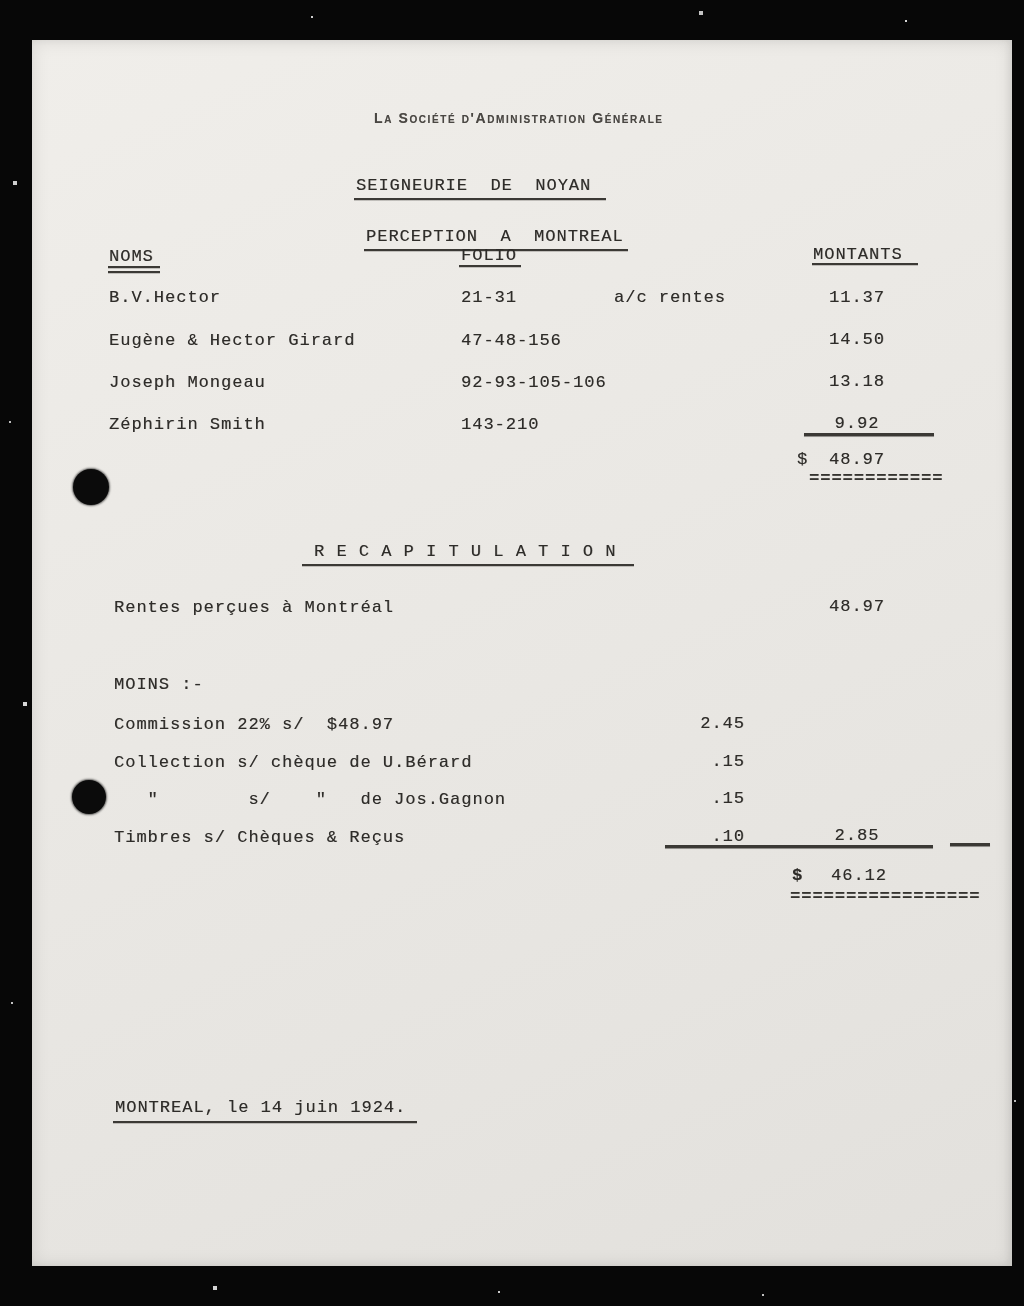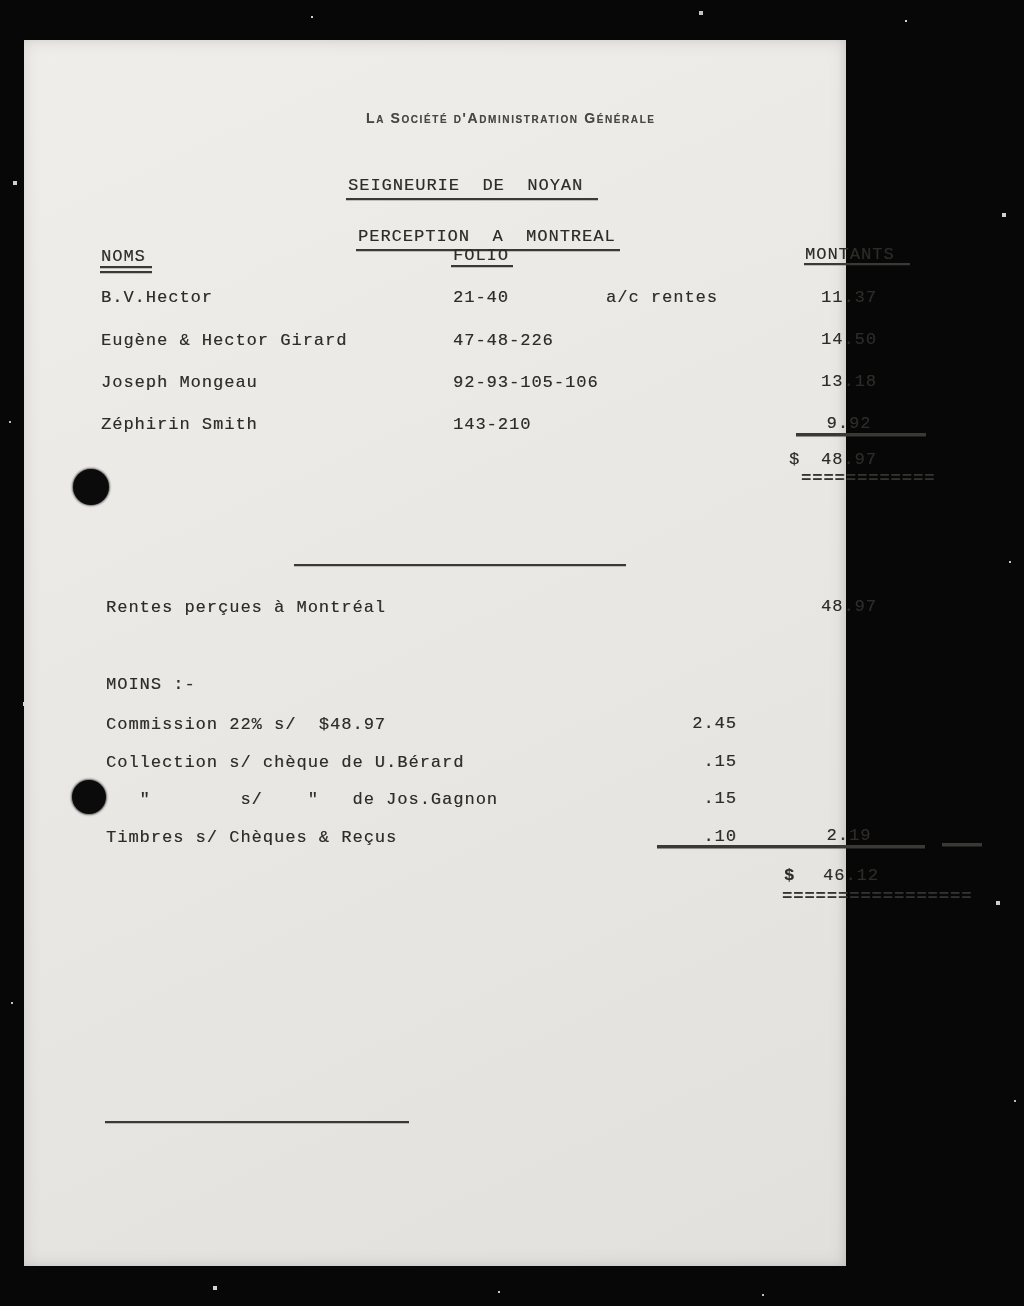--- a/index.html
+++ b/index.html
@@ -13,21 +13,21 @@
   .speckles{
     position:absolute;left:0;top:0;width:2px;height:2px;background:transparent;
     box-shadow:
       14px 182px 0 1px #cfcfcf, 9px 421px 0 0 #bdbdbd, 24px 703px 0 1px #d8d8d8,
       11px 1002px 0 0 #c2c2c2, 52px 1262px 0 0 #b5b5b5, 1003px 214px 0 1px #d0d0d0,
       1009px 561px 0 0 #c6c6c6, 997px 902px 0 1px #cccccc, 1014px 1100px 0 0 #bbbbbb,
       498px 1291px 0 0 #c9c9c9, 214px 1287px 0 1px #d2d2d2, 762px 1294px 0 0 #c0c0c0,
       311px 16px 0 0 #cfcfcf, 700px 12px 0 1px #c4c4c4, 905px 20px 0 0 #d6d6d6;
   }
   .paper{
-    position:absolute;left:24px;top:40px;width:822px;height:1226px;
+    position:absolute;left:32px;top:40px;width:980px;height:1226px;
     background:linear-gradient(155deg,#f0eeea 0%,#eae8e4 45%,#e6e4e0 75%,#e2e0dc 100%);
     box-shadow:inset 0 0 18px rgba(0,0,0,0.10), inset -3px 0 6px rgba(0,0,0,0.06);
   }
   .t{
     position:absolute;
     font-family:"Liberation Mono","DejaVu Sans Mono",monospace;
     font-size:17px;line-height:19px;
     letter-spacing:1px;
     color:#2e2c29;
     white-space:pre;
@@ -75,45 +75,46 @@
   <div class="rule" style="left:76px;top:231px;width:52px;height:1.5px;"></div>
 
   <div class="t" style="left:429px;top:206px;">FOLIO</div>
   <div class="rule" style="left:427px;top:225px;width:62px;"></div>
 
   <div class="t" style="left:781px;top:205px;">MONTANTS</div>
   <div class="rule" style="left:780px;top:223px;width:106px;"></div>
 
   <div>
     <div class="t" style="left:77px;top:248px;">B.V.Hector</div>
-    <div class="t" style="left:429px;top:248px;">21-40</div>
+    <div class="t" style="left:429px;top:248px;">21-31</div>
     <div class="t" style="left:582px;top:248px;">a/c rentes</div>
     <div class="t amt" style="left:780px;top:248px;">11.37</div>
   </div>
   <div>
     <div class="t" style="left:77px;top:291px;">Eugène &amp; Hector Girard</div>
-    <div class="t" style="left:429px;top:291px;">47-48-226</div>
+    <div class="t" style="left:429px;top:291px;">47-48-156</div>
     <div class="t amt" style="left:780px;top:290px;">14.50</div>
   </div>
   <div>
     <div class="t" style="left:77px;top:333px;">Joseph Mongeau</div>
     <div class="t" style="left:429px;top:333px;">92-93-105-106</div>
     <div class="t amt" style="left:780px;top:332px;">13.18</div>
   </div>
   <div>
     <div class="t" style="left:77px;top:375px;">Zéphirin Smith</div>
     <div class="t" style="left:429px;top:375px;">143-210</div>
     <div class="t amt" style="left:780px;top:374px;">9.92</div>
   </div>
   <div class="rule" style="left:772px;top:393px;width:130px;height:2.5px;"></div>
 
   <div class="t" style="left:765px;top:410px;">$</div>
   <div class="t amt" style="left:780px;top:410px;">48.97</div>
   <div class="t eq" style="left:777px;top:429px;">============</div>
 
+  <div class="t" style="left:282px;top:502px;">R E C A P I T U L A T I O N</div>
   <div class="rule" style="left:270px;top:524px;width:332px;"></div>
 
   <div class="t" style="left:82px;top:558px;">Rentes perçues à Montréal</div>
   <div class="t amt" style="left:780px;top:557px;">48.97</div>
 
   <div class="t" style="left:82px;top:635px;">MOINS :-</div>
 
   <div>
     <div class="t" style="left:82px;top:675px;">Commission 22% s/  $48.97</div>
     <div class="t ded-amt" style="left:625px;top:674px;">2.45</div>
@@ -122,27 +123,28 @@
     <div class="t" style="left:82px;top:713px;">Collection s/ chèque de U.Bérard</div>
     <div class="t ded-amt" style="left:625px;top:712px;">.15</div>
   </div>
   <div>
     <div class="t" style="left:82px;top:750px;">   "        s/    "   de Jos.Gagnon</div>
     <div class="t ded-amt" style="left:625px;top:749px;">.15</div>
   </div>
   <div>
     <div class="t" style="left:82px;top:788px;">Timbres s/ Chèques &amp; Reçus</div>
     <div class="t ded-amt" style="left:625px;top:787px;">.10</div>
-    <div class="t amt" style="left:780px;top:786px;">2.19</div>
+    <div class="t amt" style="left:780px;top:786px;">2.85</div>
   </div>
   <div class="rule" style="left:633px;top:805px;width:268px;height:2.5px;"></div>
   <div class="rule" style="left:918px;top:803px;width:40px;height:2.5px;"></div>
 
   <div class="t" style="left:760px;top:826px;font-weight:bold;">$</div>
   <div class="t amt" style="left:782px;top:826px;">46.12</div>
   <div class="t eq" style="left:758px;top:847px;">=================</div>
 
+  <div class="t" style="left:83px;top:1058px;">MONTREAL, le 14 juin 1924.</div>
   <div class="rule" style="left:81px;top:1081px;width:304px;"></div>
 
 </div>
 
 <div class="hole" style="left:73px;top:469px;width:36px;height:36px;"></div>
 <div class="hole" style="left:72px;top:780px;width:34px;height:34px;"></div>
 
 </body></html>

